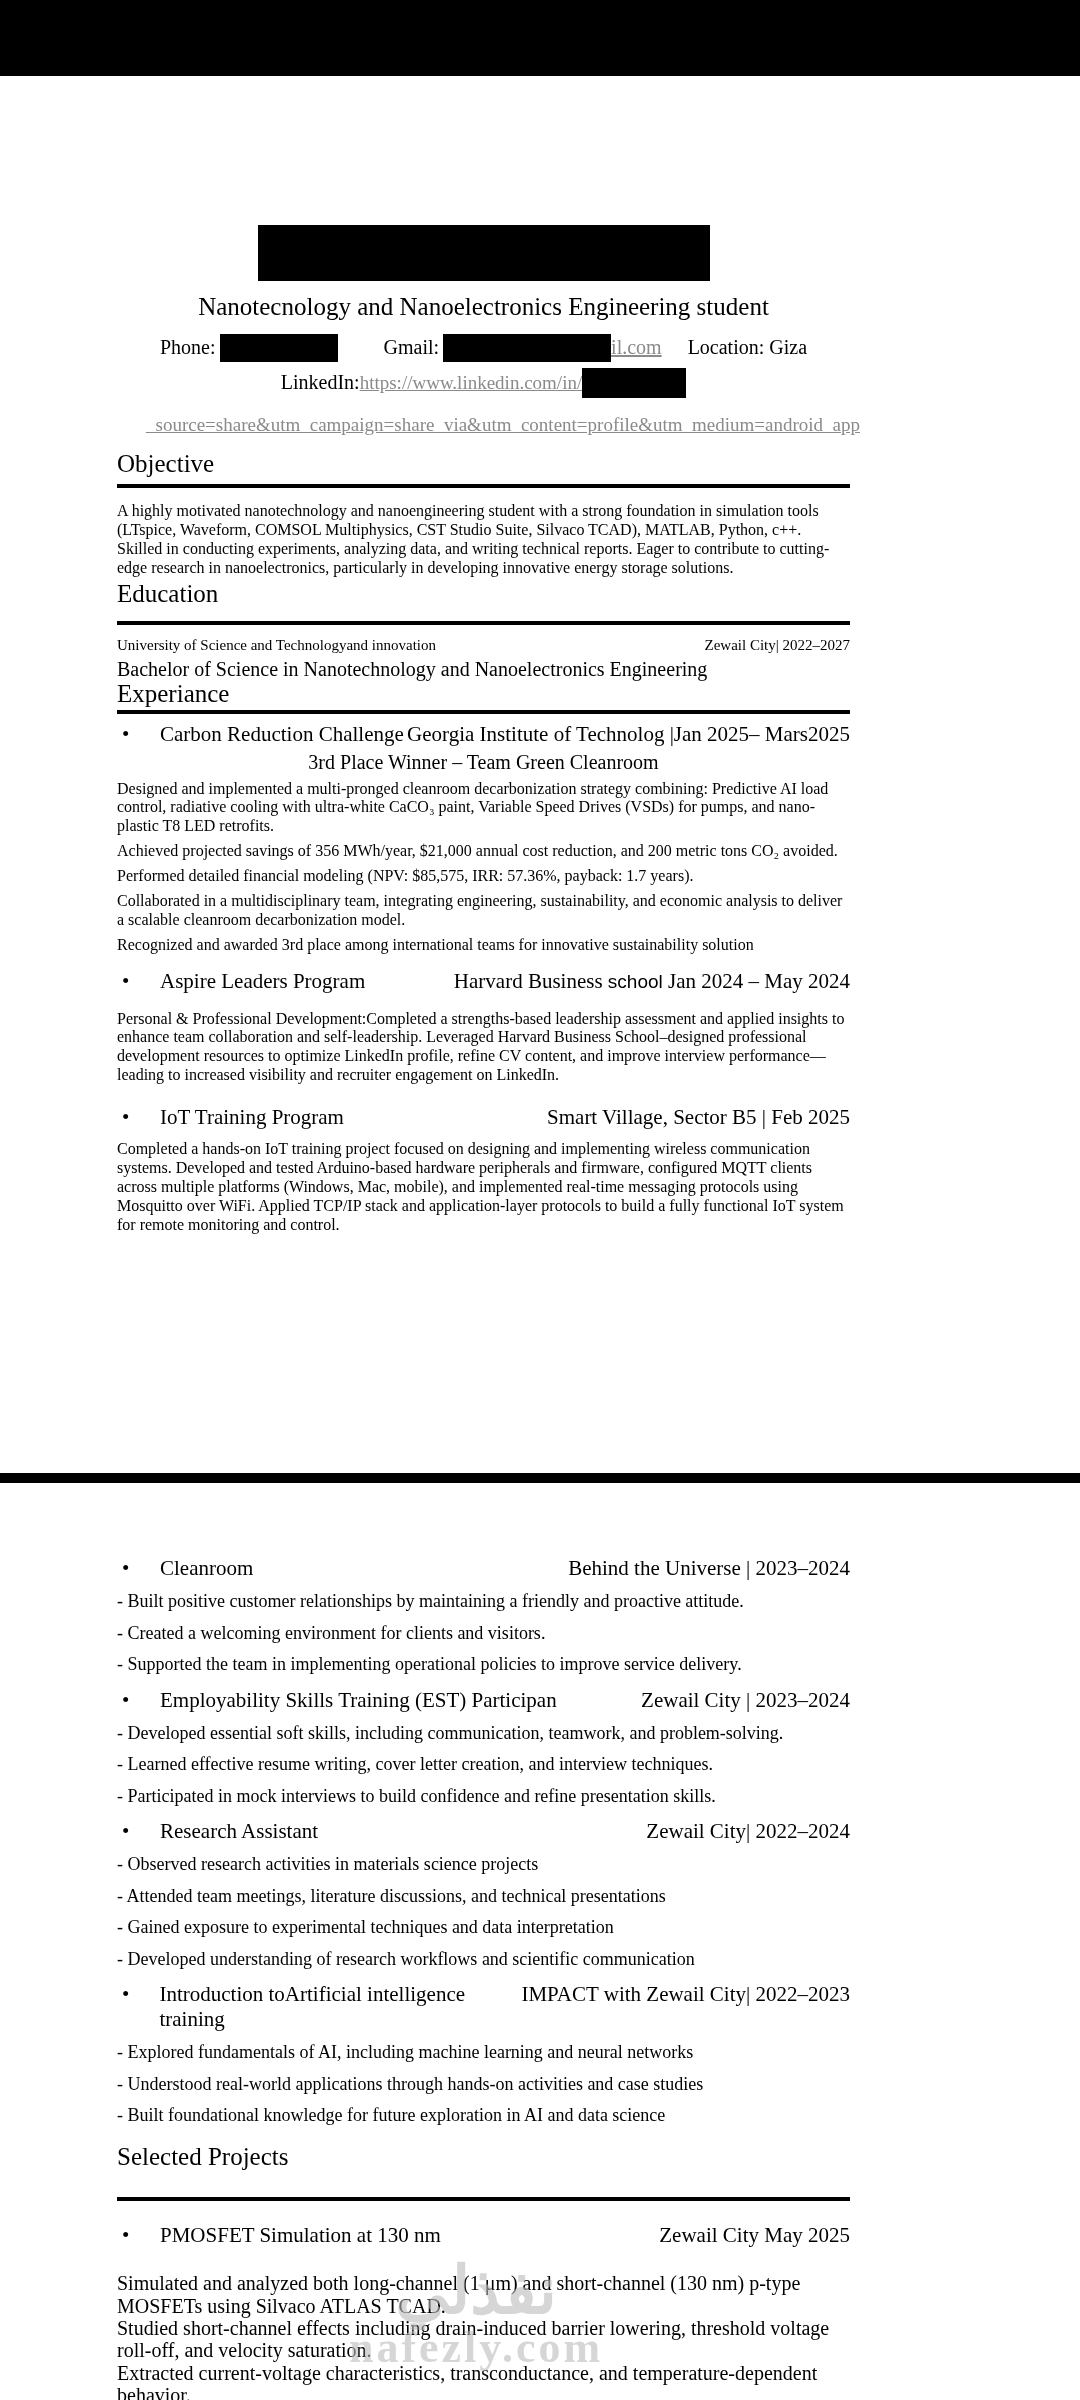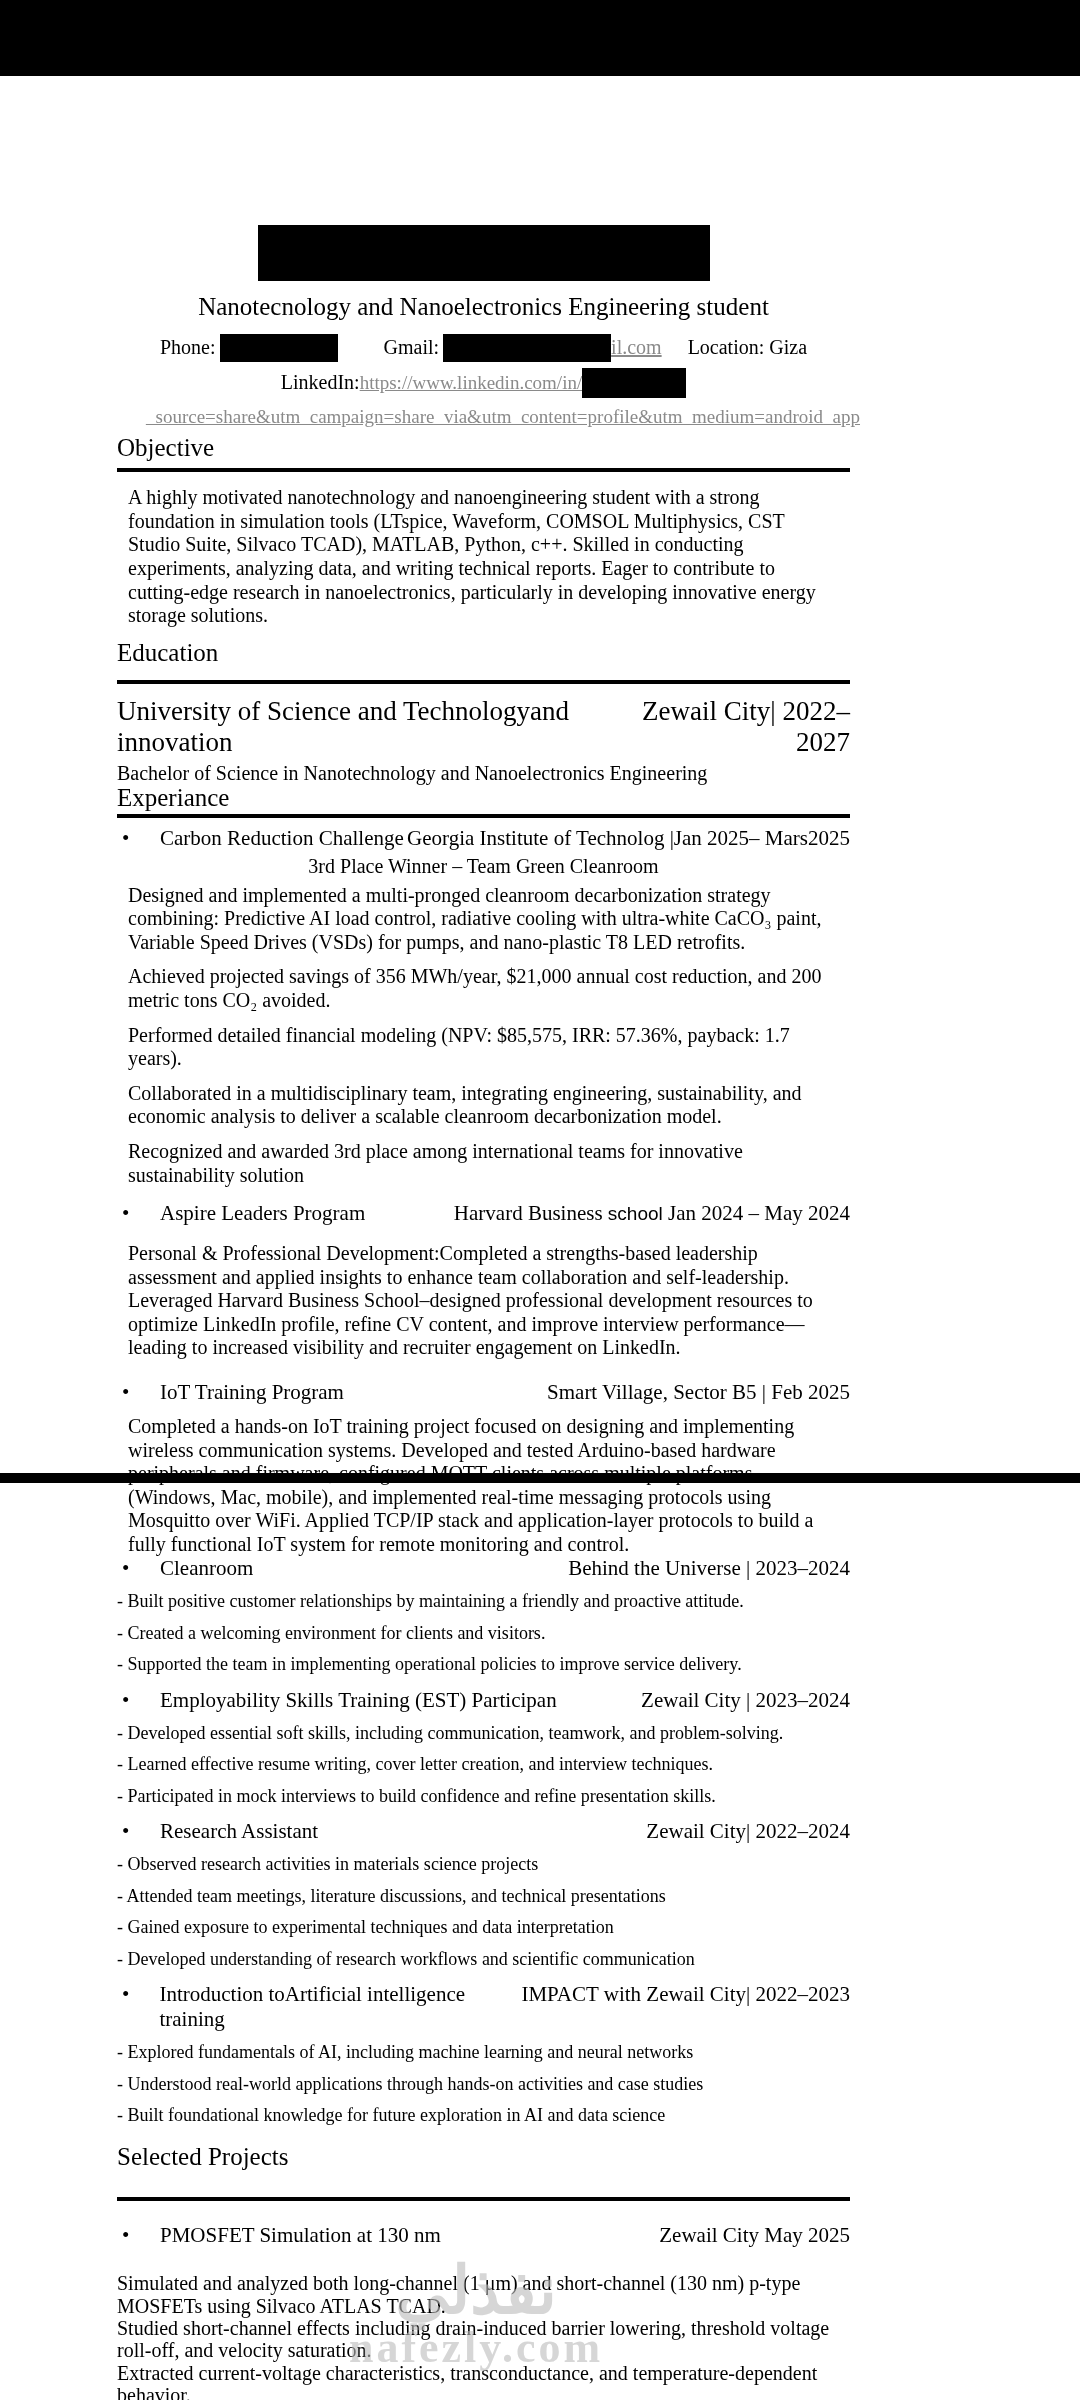--- a/index.html
+++ b/index.html
@@ -20,31 +20,31 @@
   .contact-row .lbl{display:inline-block;}
   .box-phone{width:118px;height:28px;margin-left:4px;}
   .box-gmail{width:168px;height:28px;margin-left:4px;}
   .gap-l{margin-left:46px;}
   .gap-m{margin-left:26px;}
   .link{color:#8a8a8a;text-decoration:underline;}
 
   .linkedin-row{margin-top:6px;display:flex;justify-content:center;align-items:center;font-size:20px;white-space:nowrap;}
   .linkedin-row .link{font-size:19px;}
   .box-linkedin{width:104px;height:30px;}
-  .url2-row{margin-top:0px;display:flex;align-items:flex-end;white-space:nowrap;}
+  .url2-row{margin-top:16px;display:flex;align-items:flex-start;white-space:nowrap;}
   .box-url2{width:119px;height:30px;margin-left:27px;margin-right:2px;}
   .url2-row .link{font-size:19px;}
 
   .section-h{font-size:25px;font-weight:normal;line-height:1.15;margin:0;}
   .rule{height:4px;background:#000;}
 
-  .para{font-size:20px;line-height:1.18;margin:11px;}
+  .para{font-size:16px;line-height:1.18;margin:0;}
   .mt-heading{margin-top:6px;}
 
-  .edu-row{margin-top:12px;display:flex;align-items:baseline;font-size:27px;}
+  .edu-row{margin-top:12px;display:flex;align-items:baseline;font-size:15px;}
   .edu-right{margin-left:auto;text-align:right;}
   .degree{margin-top:4px;font-size:20px;}
 
   .entry-row{display:flex;align-items:baseline;font-size:21px;}
   .bullet{width:14px;padding-left:5px;}
   .entry-title{margin-left:24px;}
   .entry-right{margin-left:auto;text-align:left;white-space:nowrap;}
   .sans{font-family:"Liberation Sans", sans-serif;font-size:19px;}
 
   .subtitle{margin-top:4px;font-size:20px;text-align:center;}

